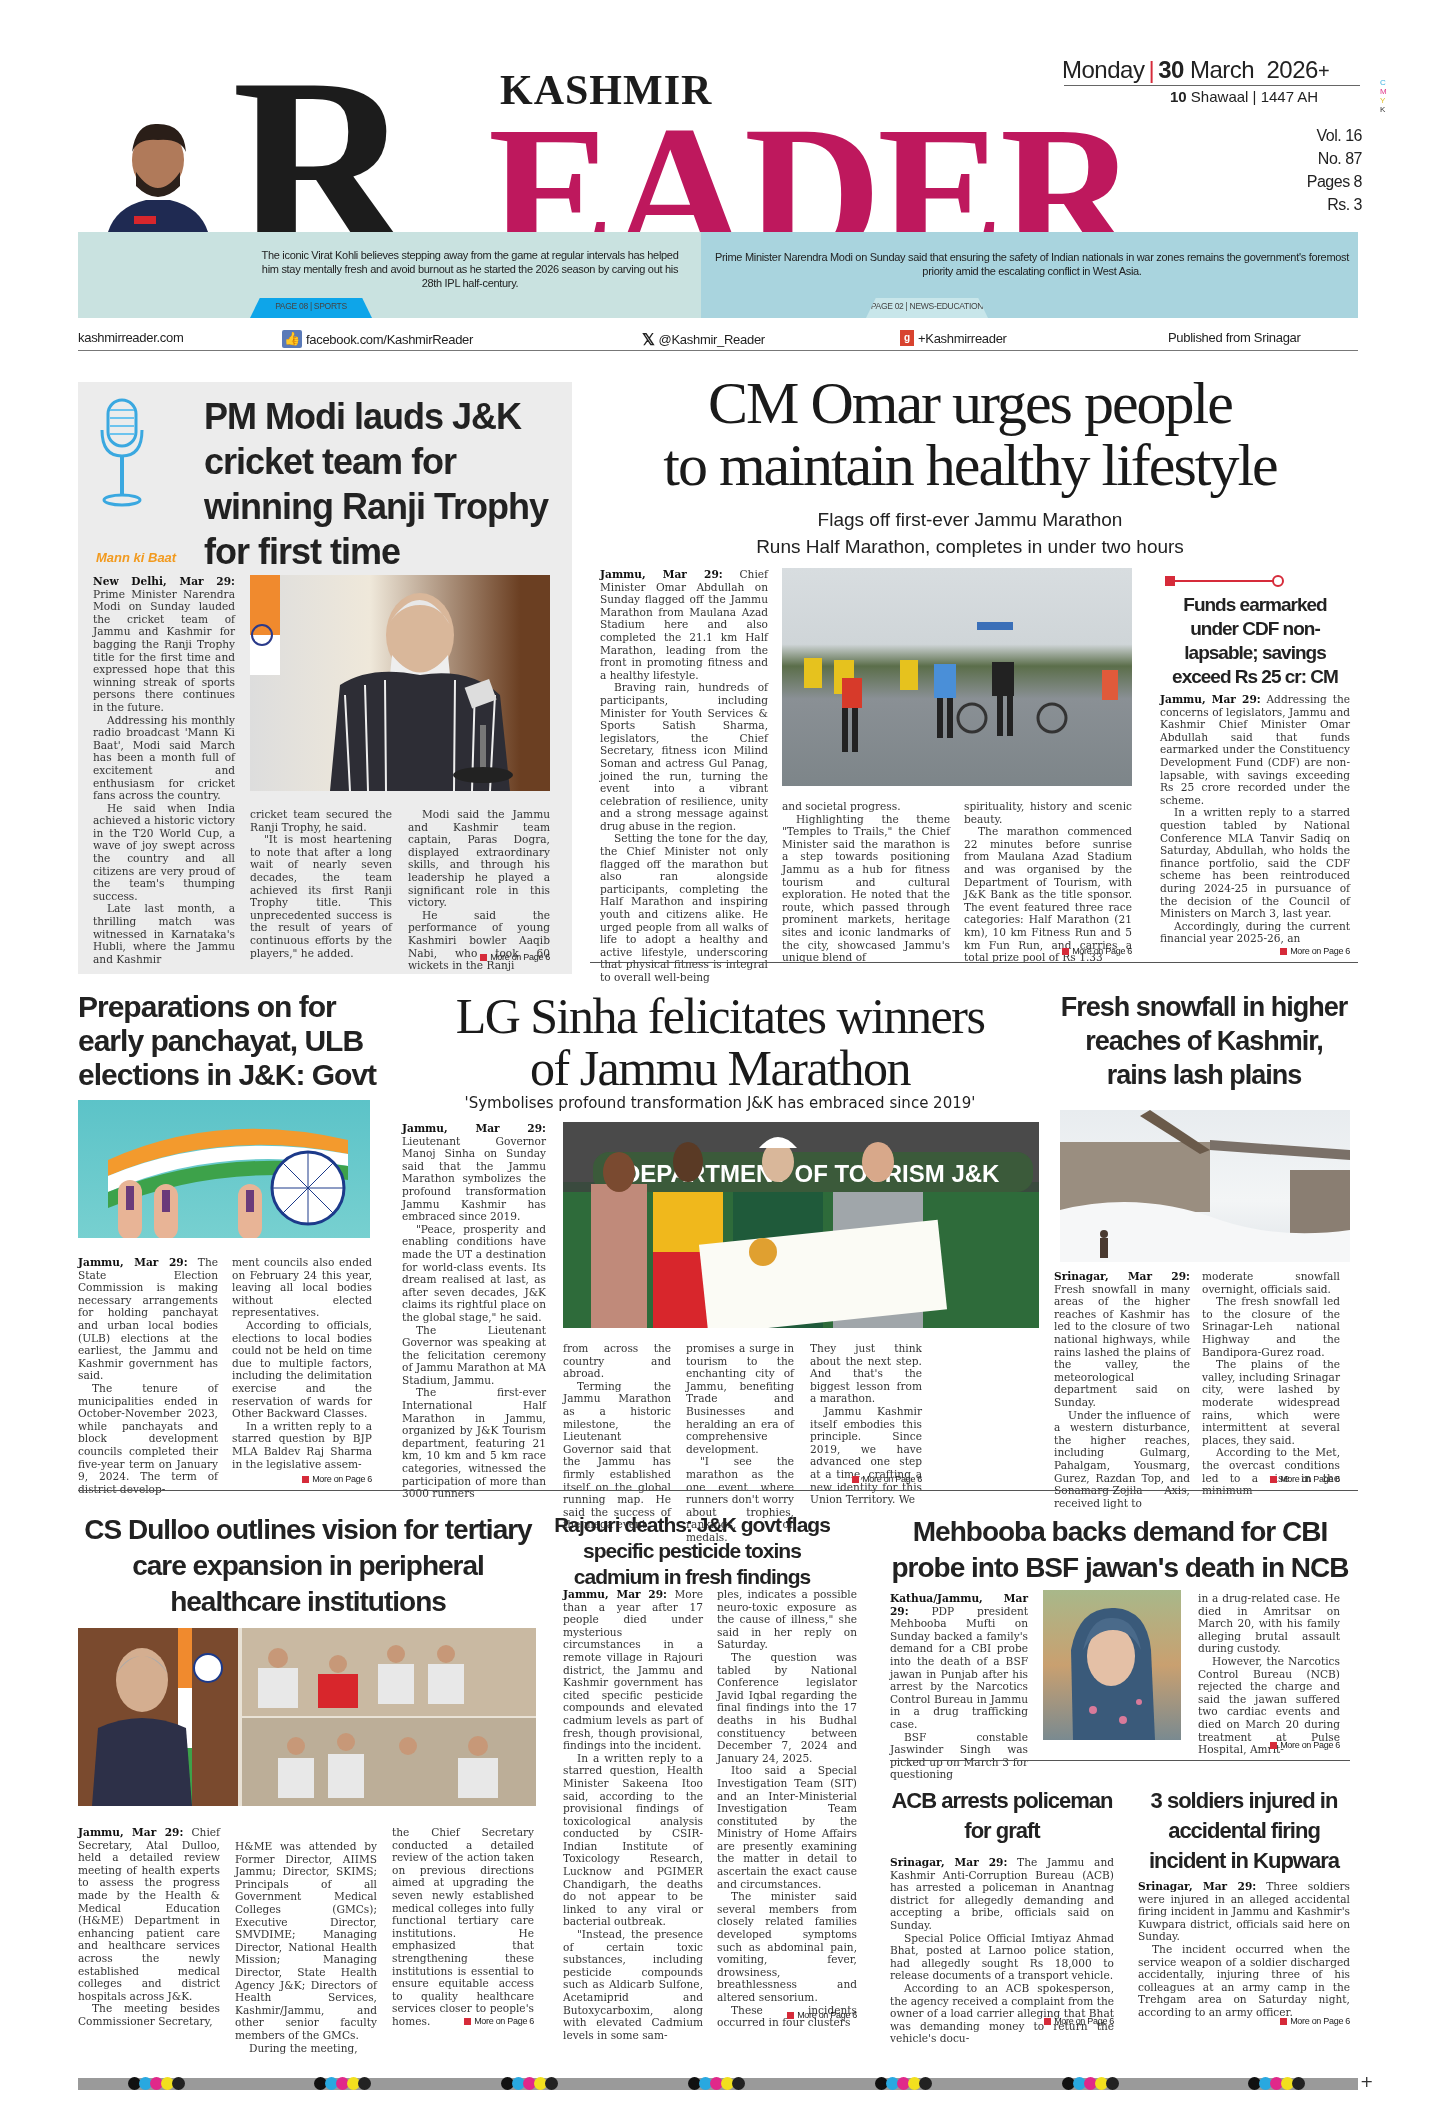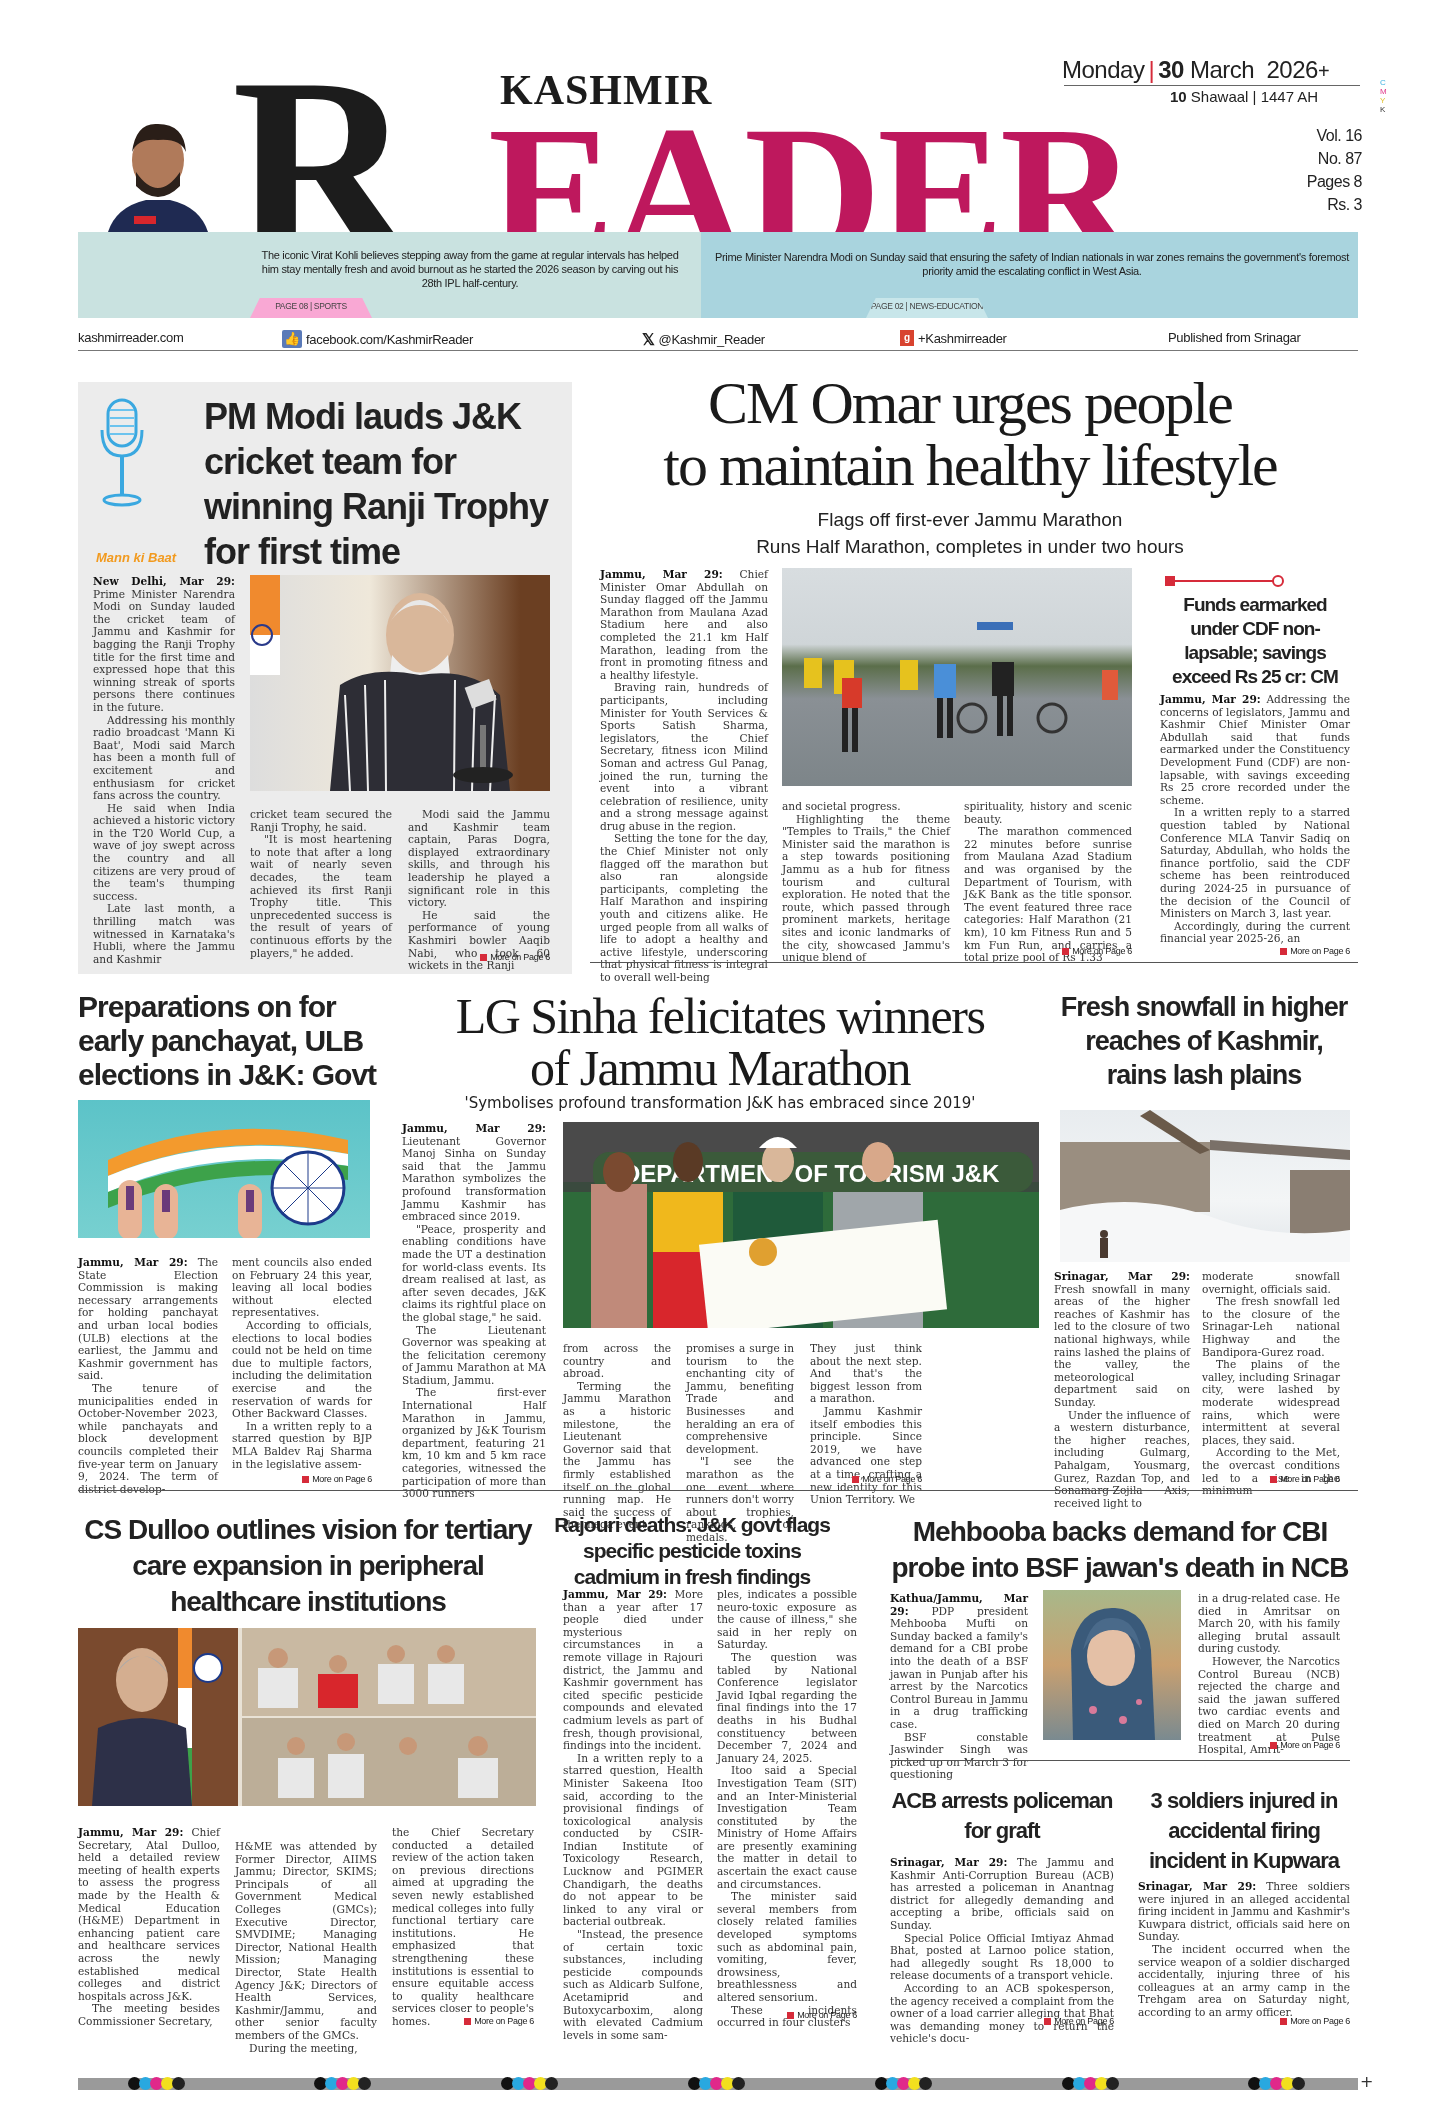--- a/index.html
+++ b/index.html
@@ -67,21 +67,21 @@
     <div>Vol. 16</div>
     <div>No. 87</div>
     <div>Pages 8</div>
     <div>Rs. 3</div>
   </div>
 
   <div class="abs" style="left:78px;top:232px;width:623px;height:86px;background:#c9e2e0;"></div>
   <div class="abs" style="left:701px;top:232px;width:657px;height:86px;background:#a9d4de;"></div>
   <div class="teaser" style="left:255px;top:248px;width:430px;">The iconic Virat Kohli believes stepping away from the game at regular intervals has helped him stay mentally fresh and avoid burnout as he started the 2026 season by carving out his 28th IPL half-century.</div>
   <div class="teaser" style="left:712px;top:250px;width:640px;">Prime Minister Narendra Modi on Sunday said that ensuring the safety of Indian nationals in war zones remains the government's foremost priority amid the escalating conflict in West Asia.</div>
-  <div class="tab" style="left:250px;top:298px;width:122px;height:20px;background:#f9a8d4;clip-path:polygon(8% 0,92% 0,100% 100%,0 100%);">PAGE 08 | SPORTS</div>
+  <div class="tab" style="left:250px;top:298px;width:122px;height:20px;background:#0ea5e9;clip-path:polygon(8% 0,92% 0,100% 100%,0 100%);">PAGE 08 | SPORTS</div>
   <div class="tab" style="left:866px;top:298px;width:122px;height:20px;background:#c8e6ea;clip-path:polygon(8% 0,92% 0,100% 100%,0 100%);">PAGE 02 | NEWS-EDUCATION</div>
 
   <div class="social" style="left:78px;">kashmirreader.com</div>
   <div class="social" style="left:282px;">
     <span style="display:inline-block;width:20px;height:18px;background:#5a7ab8;border-radius:2px;color:#fff;font-size:13px;text-align:center;line-height:18px;">👍</span>
     <span>facebook.com/KashmirReader</span>
   </div>
   <div class="social" style="left:642px;">
     <span style="font-size:16px;font-weight:bold;">𝕏</span>
     <span>@Kashmir_Reader</span>

